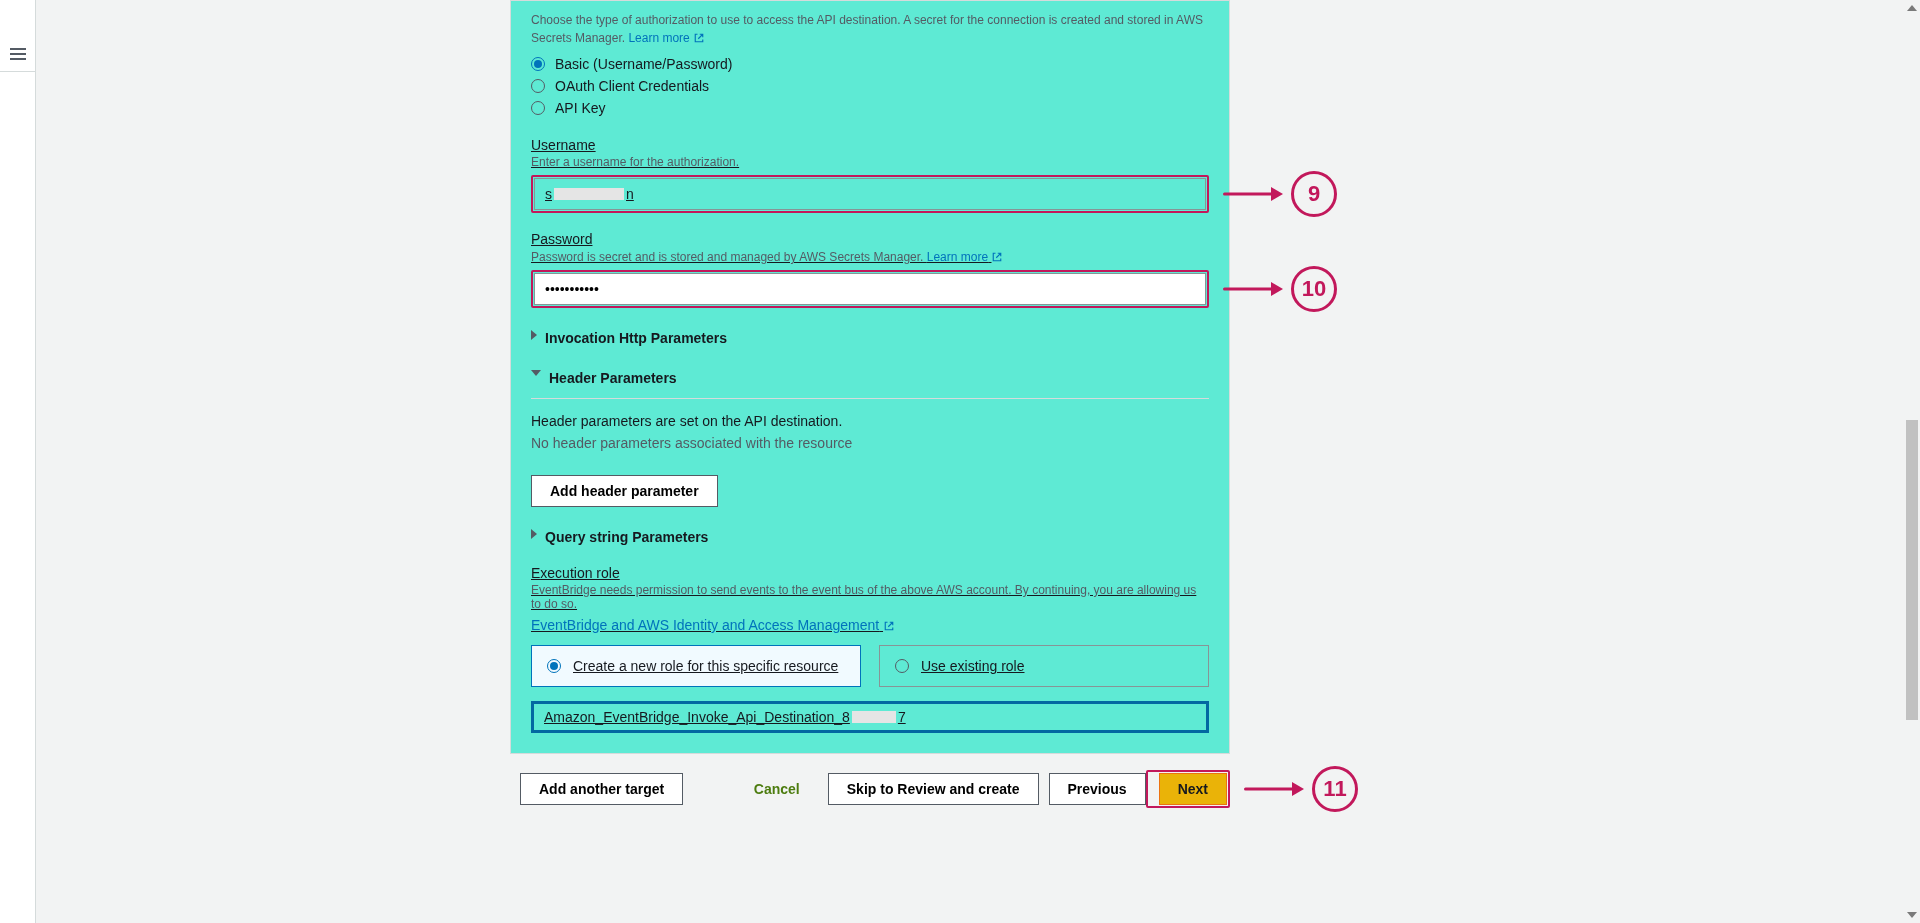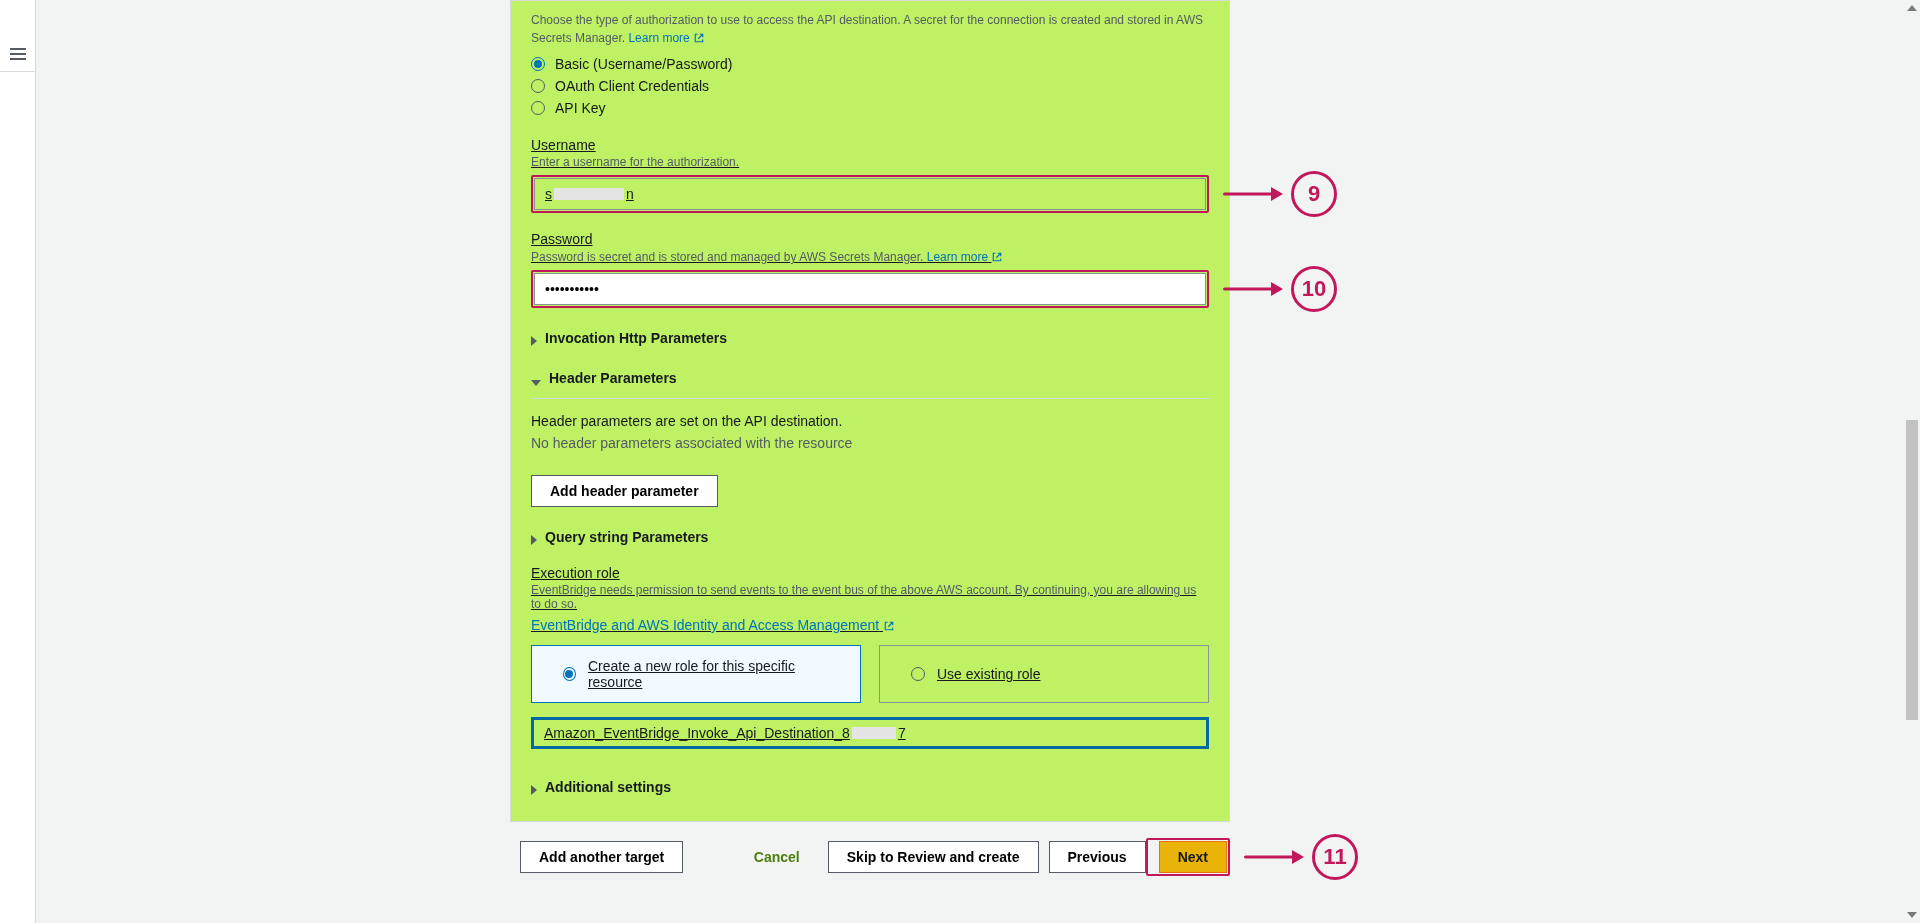--- a/index.html
+++ b/index.html
@@ -3,21 +3,21 @@
 <meta charset="utf-8">
 <style>
 * { box-sizing: border-box; margin: 0; padding: 0; font-family: "Amazon Ember", "Helvetica Neue", Arial, sans-serif; }
 body { background: #f2f3f3; color: #16191f; font-size: 14px; }
 
 .sidebar-toggle { position: fixed; left: 0; top: 36px; width: 36px; height: 36px; display: flex; align-items: center; justify-content: center; cursor: pointer; background:#fff; border-right:1px solid #d5dbdb; border-bottom:1px solid #d5dbdb;}
 .sidebar-stripe { position: fixed; left:0; top:0; width:36px; height:100%; background:#fff; border-right:1px solid #d5dbdb;}
 .hamburger { width:16px; height:12px; display:flex; flex-direction:column; justify-content:space-between;}
 .hamburger span { display:block; height:2px; background:#545b64; }
 
-.card { width: 720px; margin: 0 auto 12px auto; background: #bef264; border: 1px solid #d5dbdb; padding: 0 20px 20px 20px; position: relative; left: -90px;}
+.card { width: 720px; margin: 0 auto 12px auto; background: #5eead4; border: 1px solid #d5dbdb; padding: 0 20px 20px 20px; position: relative; left: -90px;}
 
 .desc { color:#545b64; font-size:12px; margin-bottom: 4px; line-height:1.5;}
 .link { color:#0073bb; text-decoration:none; }
 .ext-icon { display:inline-block; width:12px; height:12px; position:relative; top:2px; }
 .ext-icon svg { width:12px; height:12px; }
 
 .radio-group { margin-top: 6px; }
 .radio-row { display:flex; align-items:center; gap:10px; padding: 3px 0; cursor:pointer;}
 .radio { width:14px; height:14px; border:1px solid #545b64; border-radius:50%; display:inline-flex; align-items:center; justify-content:center; }
 .radio.selected { border-color:#0073bb; }
@@ -34,37 +34,37 @@
 .hl .text-input { border:1px solid #879596; }
 .arrow-callout { position:absolute; left: calc(100% + 14px); top:50%; transform:translateY(-50%); display:flex; align-items:center; gap:8px; }
 .arrow { width:60px; height:8px; position:relative; }
 .arrow-line { position:absolute; left:0; top:50%; width:50px; height:3px; background:#c2185b; transform:translateY(-50%); border-radius:2px;}
 .arrow-head { position:absolute; right:0; top:50%; width:0; height:0; border-top:7px solid transparent; border-bottom:7px solid transparent; border-left:12px solid #c2185b; transform:translateY(-50%); }
 .circ { width:46px; height:46px; border:3px solid #c2185b; border-radius:50%; display:flex; align-items:center; justify-content:center; color:#c2185b; font-weight:700; font-size:22px; }
 
 .redact { display:inline-block; width:70px; height:12px; background:#e5e5e5; vertical-align:middle; }
 
 .exp { margin-top: 20px; }
-.exp-header { display:flex; align-items:flex-end; gap:8px; cursor:pointer; padding: 2px 0; }
+.exp-header { display:flex; align-items:flex-start; gap:8px; cursor:pointer; padding: 2px 0; }
 .exp-title { font-weight:700; font-size:14px; }
 .tri { width:0; height:0; }
 .tri.right { border-top:5px solid transparent; border-bottom:5px solid transparent; border-left:6px solid #545b64; }
 .tri.down { border-left:5px solid transparent; border-right:5px solid transparent; border-top:6px solid #545b64; }
 .exp hr { border:none; border-top:1px solid #d5dbdb; margin-top:10px; }
 
 .exp-body { margin-top: 14px; }
 .body-text { font-size:14px; margin-bottom: 6px; }
 .muted { color:#545b64; }
 
 .btn { display:inline-flex; align-items:center; justify-content:center; padding: 6px 18px; border:1px solid #545b64; background:#fff; font-weight:700; font-size:14px; cursor:pointer; height:32px; }
 .btn.primary { background:#eab308; border-color:#ff9900; color:#16191f; }
 .btn.link-btn { border:none; background:transparent; color:#4d7c0f; font-weight:700;}
 
 .role-choice { display:flex; gap:18px; margin-top:12px; }
-.role-box { flex:1; border:1px solid #879596; padding:12px 31px; display:flex; align-items:center; gap:12px; cursor:pointer; }
+.role-box { flex:1; border:1px solid #879596; padding:12px 15px; display:flex; align-items:center; gap:12px; cursor:pointer; }
 .role-box.selected { border:1px solid #0073bb; background:#f1faff; }
 .role-radio { width:14px; height:14px; border:1px solid #545b64; border-radius:50%; display:inline-flex; align-items:center; justify-content:center; }
 .role-box.selected .role-radio { border-color:#0073bb; }
 .role-box.selected .role-radio::after { content:""; width:8px; height:8px; background:#0073bb; border-radius:50%; }
 
 .footer { width:720px; margin: 16px auto 40px auto; display:flex; align-items:center; position:relative; left:-90px;}
 .footer .spacer { flex:1; }
 .footer .btn { margin-left: 10px; }
 
 .next-wrap { position:relative; display:inline-block; }
@@ -222,26 +222,20 @@
       </div>
     </div>
 
     <div class="text-input" style="margin-top:14px;display:flex;align-items:center;gap:2px;">
       <span>Amazon_EventBridge_Invoke_Api_Destination_8</span>
       <span class="redact" style="width:44px;"></span>
       <span>7</span>
     </div>
   </div>
 
-  <div class="exp" style="margin-top:28px;margin-bottom:4px;">
-    <div class="exp-header">
-      <span class="tri right"></span>
-      <span class="exp-title">Additional settings</span>
-    </div>
-  </div>
 
 </div>
 
 <div class="footer">
   <button class="btn">Add another target</button>
   <div class="spacer"></div>
   <button class="btn link-btn">Cancel</button>
   <button class="btn">Skip to Review and create</button>
   <button class="btn">Previous</button>
 

